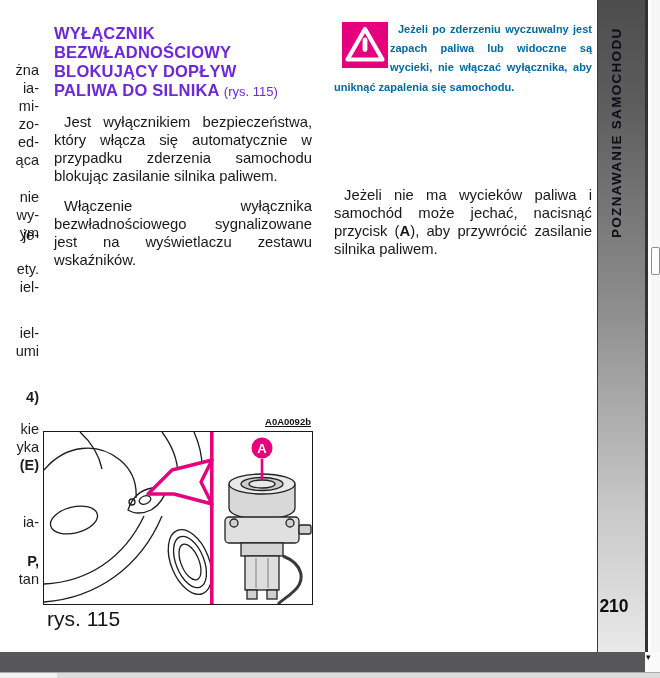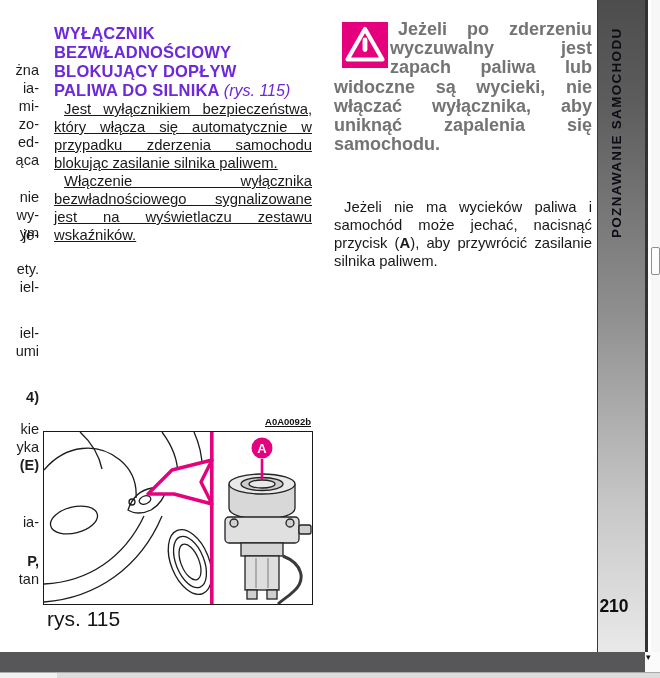--- a/index.html
+++ b/index.html
@@ -7,29 +7,29 @@
           font-family:"Liberation Sans",sans-serif;color:#161616;}
 
   
   .frag-col{position:absolute;left:0;top:0;width:40px;height:548px;}
   .frag-col span{position:absolute;right:1px;font-size:14.5px;line-height:18px;white-space:nowrap;color:#1d1d1d;}
   .frag-col span.b{font-weight:bold;}
 
   
   .col-left{position:absolute;left:54px;top:24px;width:258px;}
   .heading{font-weight:bold;font-size:16.5px;line-height:19px;letter-spacing:.2px;color:#6d28d9;}
-  .heading .ref{font-weight:normal;font-size:16px;letter-spacing:0;font-style:italic;}
+  .heading .ref{font-weight:normal;font-size:13px;letter-spacing:0;}
   .body{margin:0;font-size:14.8px;line-height:18px;text-align:justify;text-indent:10px;color:#181818;}
-  .col-left .body{text-decoration:underline;}
+  .col-left .body{margin-top:12px;}
 
   
   .col-right{position:absolute;left:334px;top:20px;width:258px;}
-  .warning{font-weight:bold;font-size:18px;line-height:19.2px;text-align:justify;text-indent:8px;color:#737373;}
+  .warning{font-weight:bold;font-size:11px;line-height:19.2px;text-align:justify;text-indent:8px;color:#0369a1;}
   .wicon{float:left;width:46px;height:46px;margin:2px 10px 4px 0;display:block;}
-  .restore{position:absolute;left:0;top:166px;width:258px;margin-top:12px;}
+  .restore{position:absolute;left:0;top:166px;width:258px;}
 
   
   .fig-code{position:absolute;left:43px;top:416px;width:268px;text-align:right;
             font-size:9.5px;font-weight:bold;color:#111;text-decoration:underline;}
   .fig-frame{position:absolute;left:43px;top:431px;width:268px;height:172px;
              border:1.6px solid #1a1a1a;background:#fff;box-sizing:content-box;}
   .fig-caption{position:absolute;left:47px;top:607px;font-size:21px;color:#141414;}
 
   
   .tab{position:absolute;left:597px;top:0;width:51px;height:652px;

